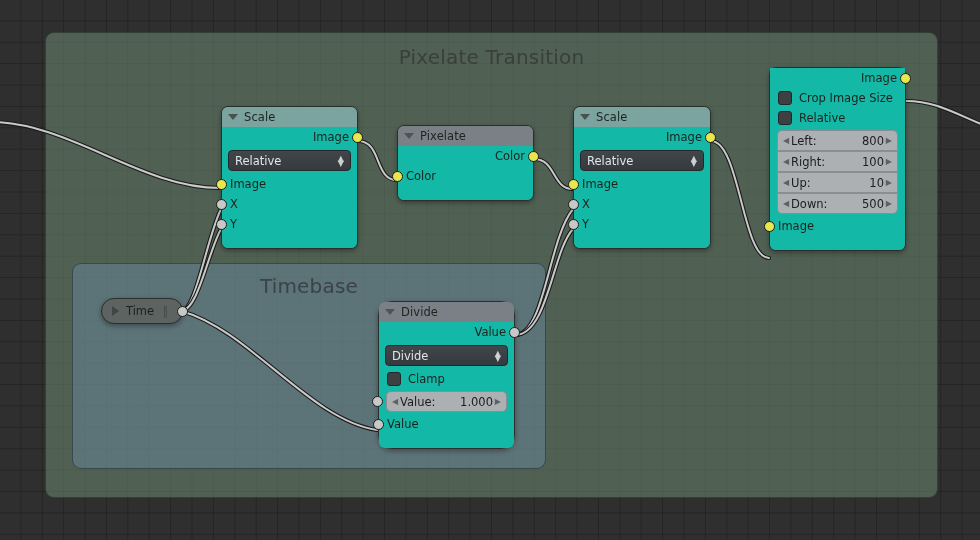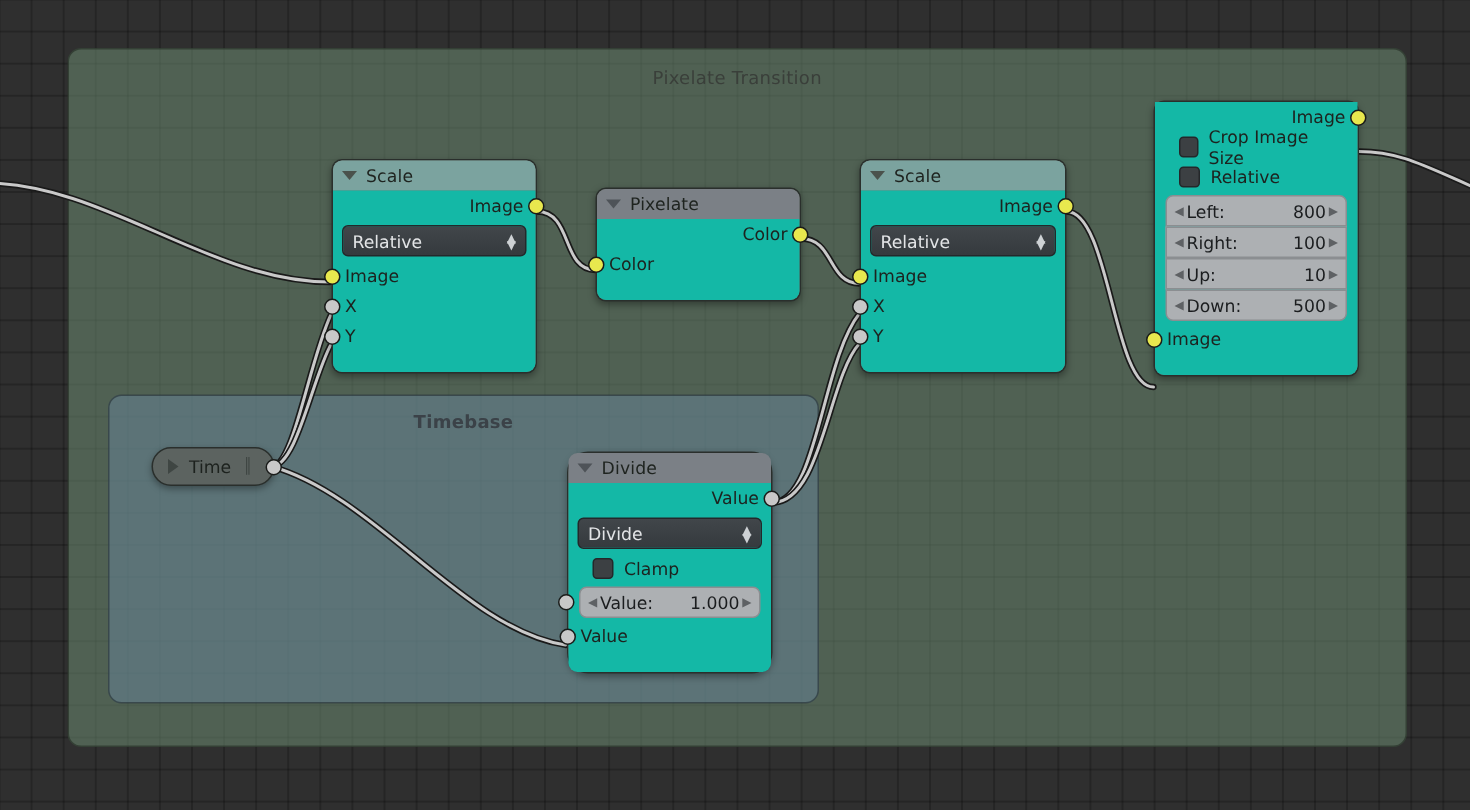--- a/index.html
+++ b/index.html
@@ -27,34 +27,33 @@
   .frame {
     position: absolute;
     border-radius: 9px;
     box-sizing: border-box;
   }
   .frame-label {
     position: absolute;
     left: 0; right: 0;
     text-align: center;
     color: #3a3f3a;
-    font-size: 12px;
+    font-size: 20px;
     letter-spacing: .2px;
   }
   #frame-main {
     left: 45px; top: 32px; width: 893px; height: 466px;
     background: rgba(112,143,116,0.52);
     border: 1px solid rgba(30,38,30,0.55);
   }
   #frame-main .frame-label { top: 12px; }
   #frame-time {
     left: 72px; top: 263px; width: 474px; height: 206px;
     background: rgba(104,134,155,0.50);
     border: 1px solid rgba(30,38,42,0.55);
-    font-weight: bold;
   }
   #frame-time .frame-label { top: 10px; color: #3b4248; }
 
   
   #links { position: absolute; left:0; top:0; width:980px; height:540px; pointer-events:none; }
 
   
   .node {
     position: absolute;
     border-radius: 7px;
@@ -123,21 +122,21 @@
     position: relative;
   }
   .dd-arrows {
     position: absolute; right: 6px; top: 50%;
     transform: translateY(-50%);
     display: flex; flex-direction: column; line-height: 5px;
     font-size: 8px; color: #cdd1d4;
   }
   .checkrow {
     display: flex; align-items: center;
-    height: 20px; padding: 0 16px;
+    height: 20px; padding: 0 8px;
     font-size: 11.5px; color: #1d221e;
   }
   .cbox {
     width: 12px; height: 12px;
     background: #3c4043;
     border: 1px solid #24272a;
     border-radius: 3px;
     margin-right: 7px;
   }
   .numfields { padding: 2px 7px; }

